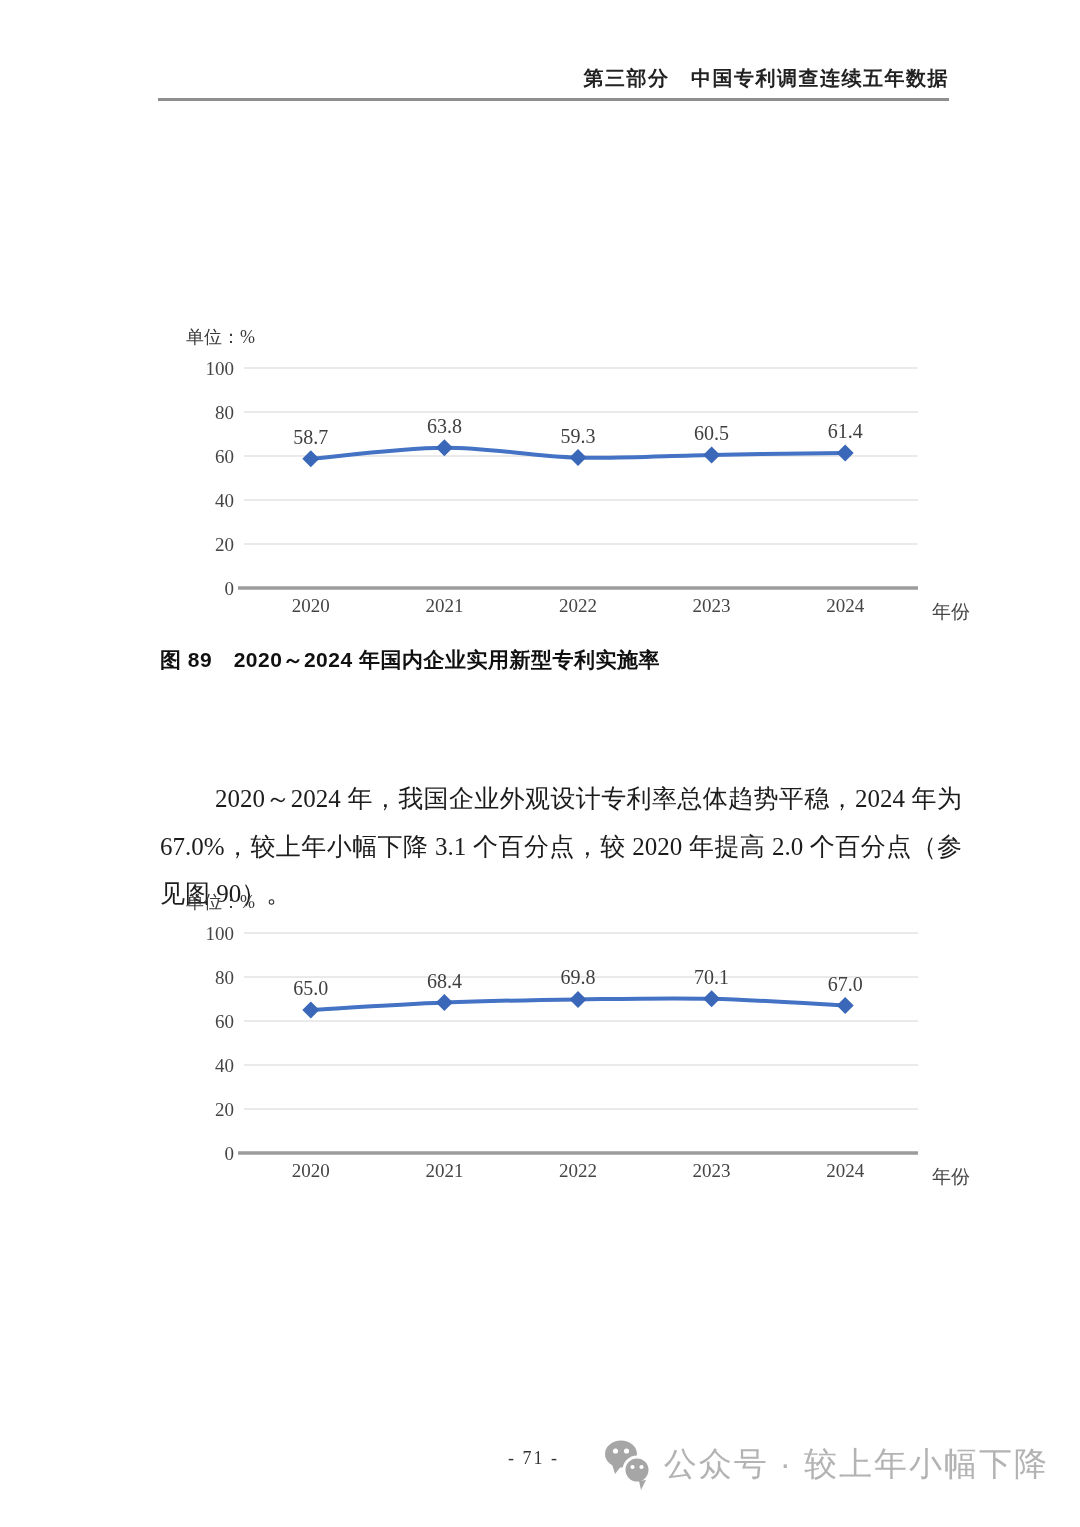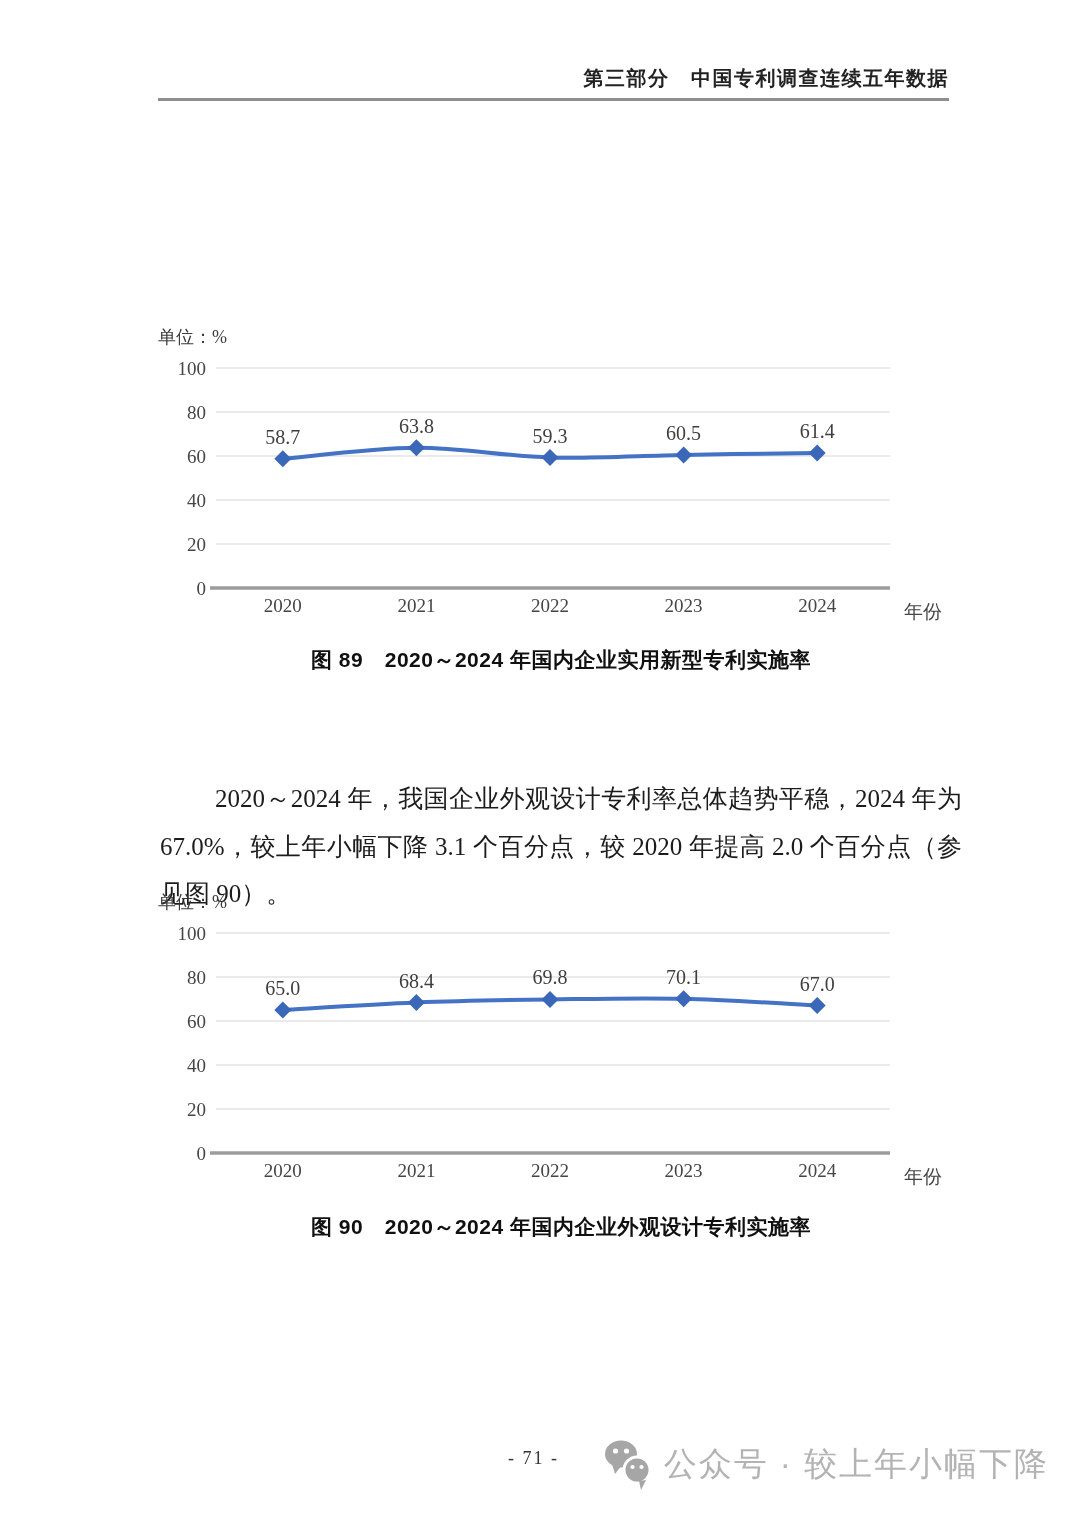--- a/index.html
+++ b/index.html
@@ -10,24 +10,24 @@
   .header-title{font-size:20px;font-weight:bold;letter-spacing:1.5px;color:#222;
           font-family:"Liberation Serif","DejaVu Serif",serif;line-height:40px;}
   .sec-heading{position:absolute;left:215px;font-family:"Liberation Sans","DejaVu Sans",sans-serif;
           font-weight:bold;font-size:25px;color:#0d0d0d;letter-spacing:1px;}
   #sec3-heading{top:140px;}
   #sec4-heading{top:702px;}
   .para{position:absolute;left:160px;width:802px;font-size:25px;line-height:47.5px;
         text-align:justify;text-indent:55px;color:#1c1c1c;}
   #sec3-para{top:178px;}
   #sec4-para{top:775px;}
-  .chart-block{position:absolute;left:144px;width:840px;height:320px;}
+  .chart-block{position:absolute;left:172px;width:840px;height:320px;}
   #chart1-block{top:310px;}
   #chart2-block{top:875px;}
-  .fig-caption{position:absolute;left:160px;width:802px;text-align:center;
+  .fig-caption{position:absolute;left:160px;width:802px;
         font-family:"Liberation Sans","DejaVu Sans",sans-serif;font-weight:bold;
         font-size:21px;color:#101010;letter-spacing:0.5px;}
   #fig89-caption{top:646px;}
   #fig90-caption{top:1213px;}
   .page-number{position:absolute;left:0;width:100%;top:1448px;text-align:center;
         font-size:18px;color:#333;letter-spacing:2px;}
   .watermark{position:absolute;right:18px;top:1437px;display:flex;align-items:center;gap:10px;}
   .watermark-text{font-family:"Liberation Sans","DejaVu Sans",sans-serif;font-size:33px;
         color:#b3b3b3;letter-spacing:2px;white-space:nowrap;}
   svg text{font-family:"Liberation Serif","DejaVu Serif",serif;}
@@ -111,21 +111,20 @@
         <text x="272.4" y="112.51999999999998" font-size="20" fill="#3f3f3f" text-anchor="middle">68.4</text>
         <path d="M 406 115.94 L 414.5 124.44 L 406 132.94 L 397.5 124.44 Z" fill="#3A67B8"></path>
         <text x="406" y="109.44" font-size="20" fill="#3f3f3f" text-anchor="middle">69.8</text>
         <path d="M 539.5999999999999 115.28 L 548.0999999999999 123.78 L 539.5999999999999 132.28 L 531.0999999999999 123.78 Z" fill="#3A67B8"></path>
         <text x="539.5999999999999" y="108.78" font-size="20" fill="#3f3f3f" text-anchor="middle">70.1</text>
         <path d="M 673.1999999999999 122.1 L 681.6999999999999 130.6 L 673.1999999999999 139.1 L 664.6999999999999 130.6 Z" fill="#3A67B8"></path>
         <text x="673.1999999999999" y="115.6" font-size="20" fill="#3f3f3f" text-anchor="middle">67.0</text>
       </svg>
   </div>
 
-  <div class="fig-caption" id="fig90-caption">图 90　2020～2024 年国内企业外观设计专利实施率</div>
 
   <div class="page-number">- 71 -</div>
 
   <div class="watermark">
     <svg width="52" height="54" viewBox="0 0 52 54">
       <g fill="#a6a6a6">
         <ellipse cx="19" cy="17" rx="16" ry="13.5"></ellipse>
         <polygon points="10,27 13,37 20,28"></polygon>
         <circle cx="13.5" cy="14" r="2.6" fill="#ffffff"></circle>
         <circle cx="24.5" cy="14" r="2.6" fill="#ffffff"></circle>

